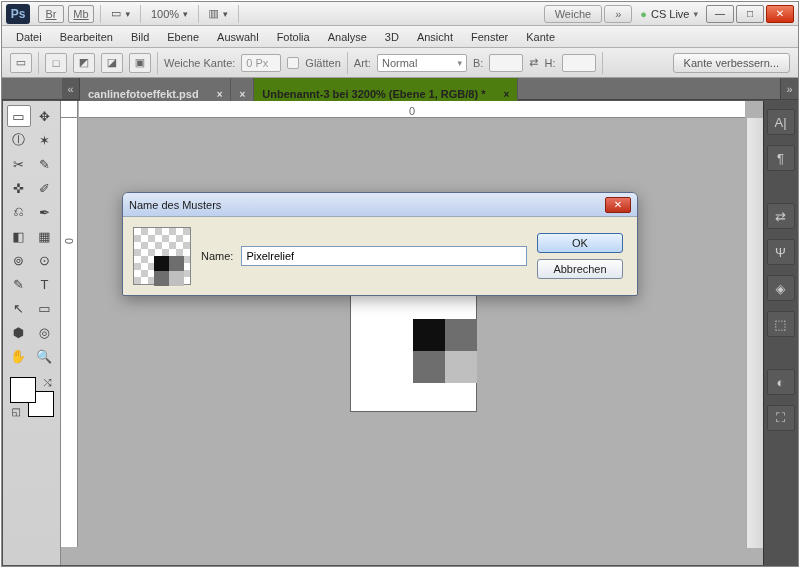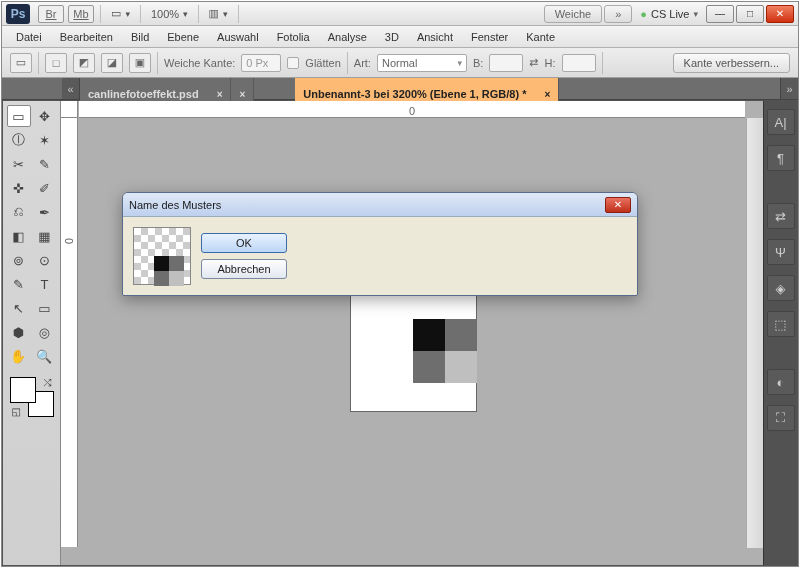--- a/index.html
+++ b/index.html
@@ -28,21 +28,21 @@
   .optionsbar .label { color: #666; }
   .optionsbar .num { width: 40px; height: 18px; border: 1px solid #aaa; background:#f4f4f4; color:#999; display:flex;align-items:center; padding:0 4px; border-radius:2px;}
   .optionsbar .sel { width: 90px; height: 18px; border: 1px solid #aaa; background:#fff; display:flex;align-items:center; padding:0 4px; border-radius:2px; position:relative;}
   .optionsbar .sel::after{ content:"▾"; position:absolute; right:4px; font-size:9px; color:#888;}
   .optionsbar .chk { width:12px; height:12px; border:1px solid #aaa; background:#f4f4f4; border-radius:2px;}
   .optionsbar .btn { padding: 2px 10px; border:1px solid #aaa; border-radius:3px; background:linear-gradient(#fafafa,#e0e0e0); color:#555; height:20px; display:flex;align-items:center;}
   .docbar { height: 22px; background: #6e6e6e; border-bottom: 1px solid #444; display:flex; align-items:stretch; padding-left: 60px; }
   .docbar .scrollbtn { width: 18px; background:#5a5a5a; color:#ccc; display:flex;align-items:center;justify-content:center; border-right:1px solid #444;}
   .docbar .scrollbtn:last-child{ border-left:1px solid #444; border-right:none; margin-left:auto;}
   .docbar .tab { display:flex; align-items:center; padding: 16px 8px; color:#ddd; background:#6e6e6e; border-right:1px solid #585858; gap:18px; white-space:nowrap;font-weight:bold;}
-  .docbar .tab.active { background:#fdba74; color:#222;margin-left:41px; }
+  .docbar .tab.active { background:#4d7c0f; color:#222; }
   .docbar .tab .x { color:inherit; font-size:10px; }
   .workarea { position:absolute; top:99px; bottom:1px; left:1px; right:1px; display:flex; }
   .toolpanel { width: 58px; background: linear-gradient(#d8d8d8,#cfcfcf); border-right:1px solid #888; display:flex; flex-direction:column; align-items:center; padding-top:4px; gap:2px;}
   .toolrow { display:flex; gap:2px; }
   .tool { width: 24px; height: 22px; border:1px solid transparent; border-radius:2px; display:flex; align-items:center; justify-content:center; color:#444; font-size:13px;}
   .tool.sel { background:#fff; border-color:#888; }
   .swatch-area { margin-top:8px; position:relative; width:44px; height:40px;}
   .swatch-area .fg{ position:absolute; width:26px;height:26px; background:#fff; border:1px solid #000; top:0;left:0;}
   .swatch-area .bg{ position:absolute; width:26px;height:26px; background:#fff; border:1px solid #000; bottom:0;right:0;}
   .swatch-area .sw{ position:absolute; top:0; right:2px; font-size:10px; color:#333;}
@@ -248,19 +248,23 @@
       <span>Name des Musters</span>
       <div class="dx">✕</div>
     </div>
     <div class="dbody">
       <div class="preview">
         <div class="p" style="left:20px;top:28px;background:#0f0f0f"></div>
         <div class="p" style="left:35px;top:28px;background:#6e6e6e"></div>
         <div class="p" style="left:20px;top:43px;background:#6e6e6e"></div>
         <div class="p" style="left:35px;top:43px;background:#bfbfbf"></div>
       </div>
+      <div class="namerow">
+        <span class="lbl">Name:</span>
+        <input type="text" value="Pixelrelief" style="">
+      </div>
       <div class="dbtns">
         <div class="dbtn ok">OK</div>
         <div class="dbtn">Abbrechen</div>
       </div>
     </div>
   </div>
 </div>
 
 </body></html>

